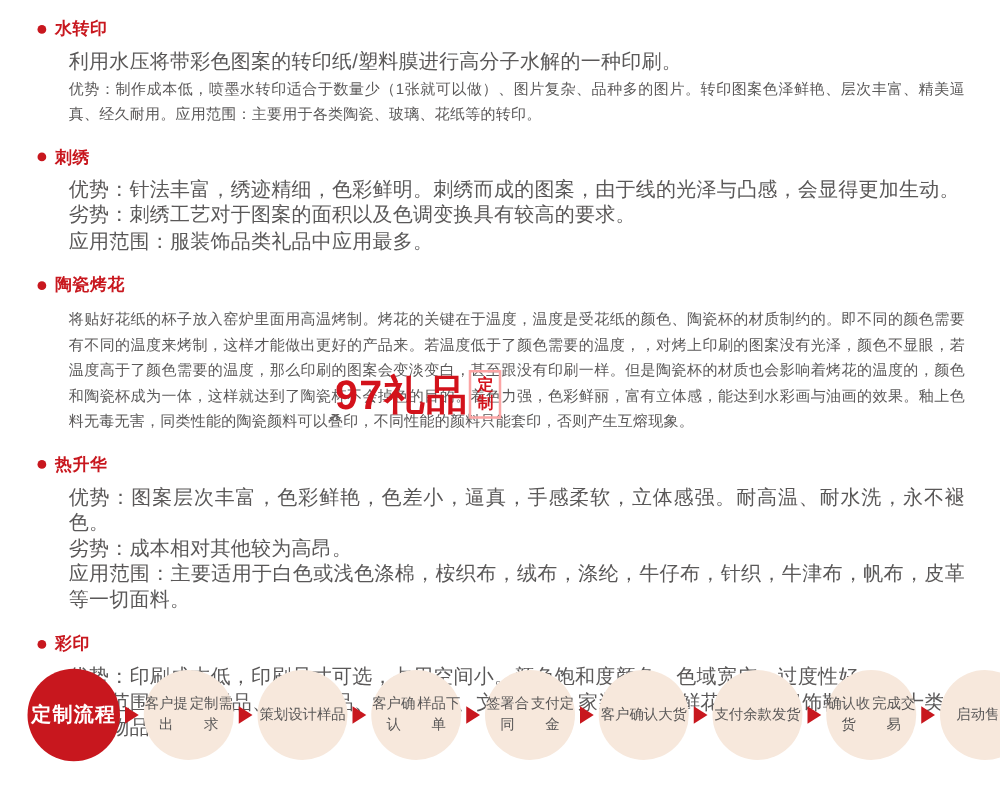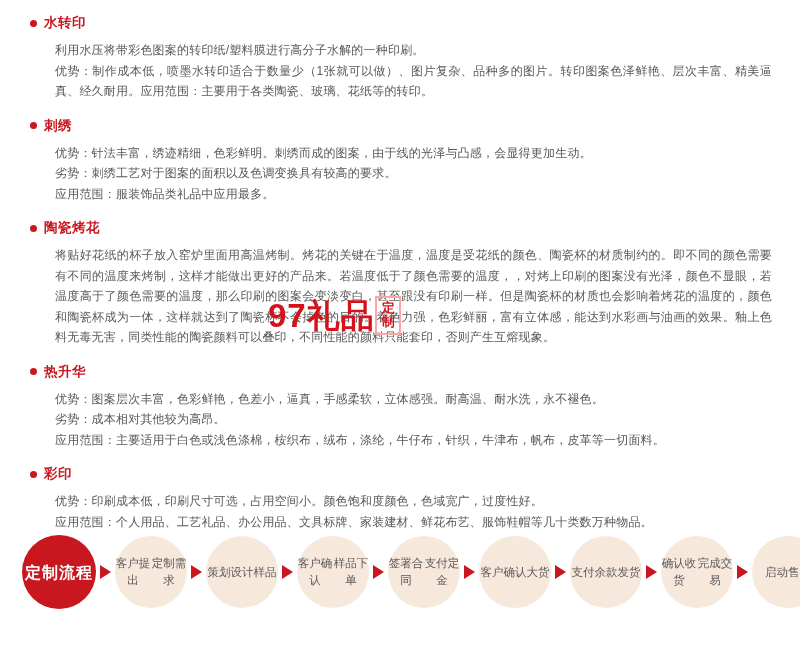--- a/index.html
+++ b/index.html
@@ -35,21 +35,21 @@
     margin-left: 8px;
   }
   .sec-title {
     font-size: 13.5px;
     font-weight: bold;
     color: #c8171e;
     letter-spacing: 0.5px;
   }
   .sec-body { padding-left: 33px; padding-right: 6px; }
   .line {
-    font-size: 12px;
+    font-size: 16px;
     line-height: 20.5px;
     color: #5a5858;
     text-align: justify;
     letter-spacing: 0.2px;
   }
   .para {
     font-size: 12px;
     line-height: 20.5px;
     color: #5a5858;
     text-align: justify;

